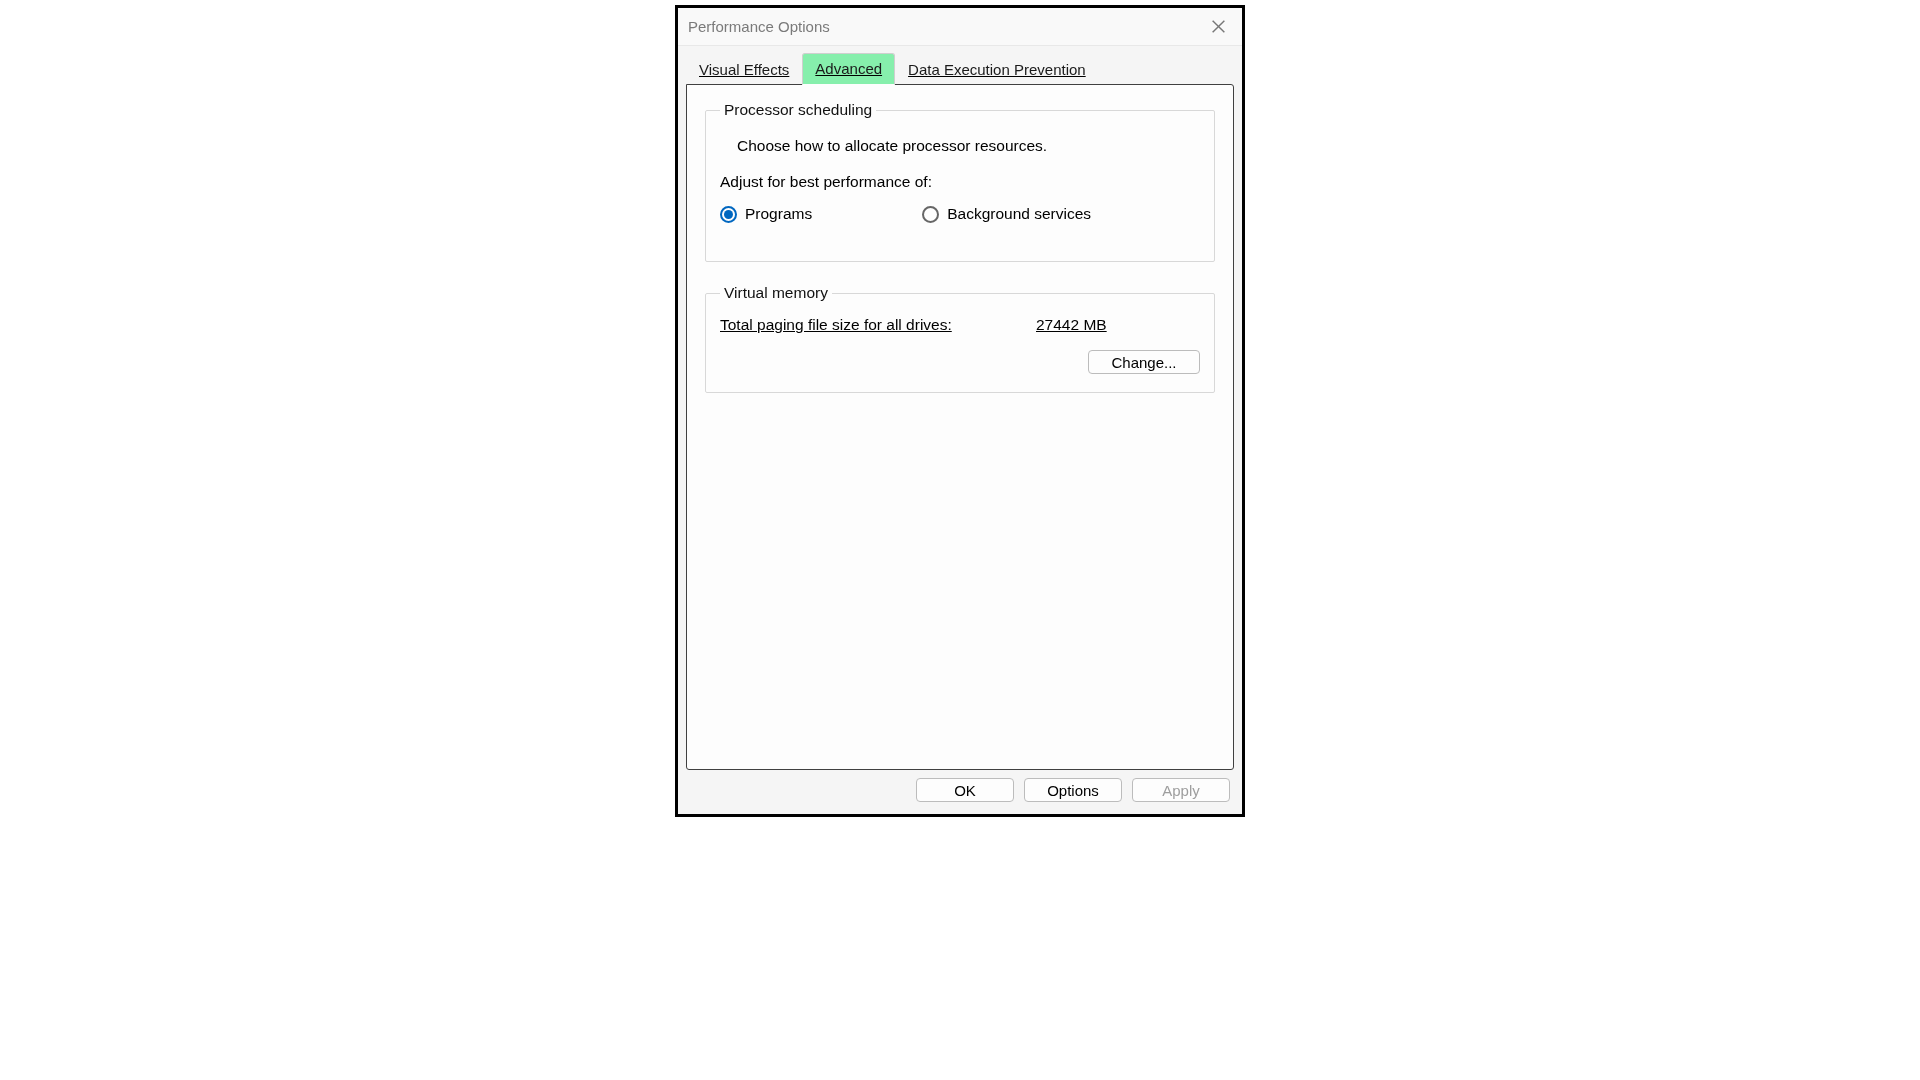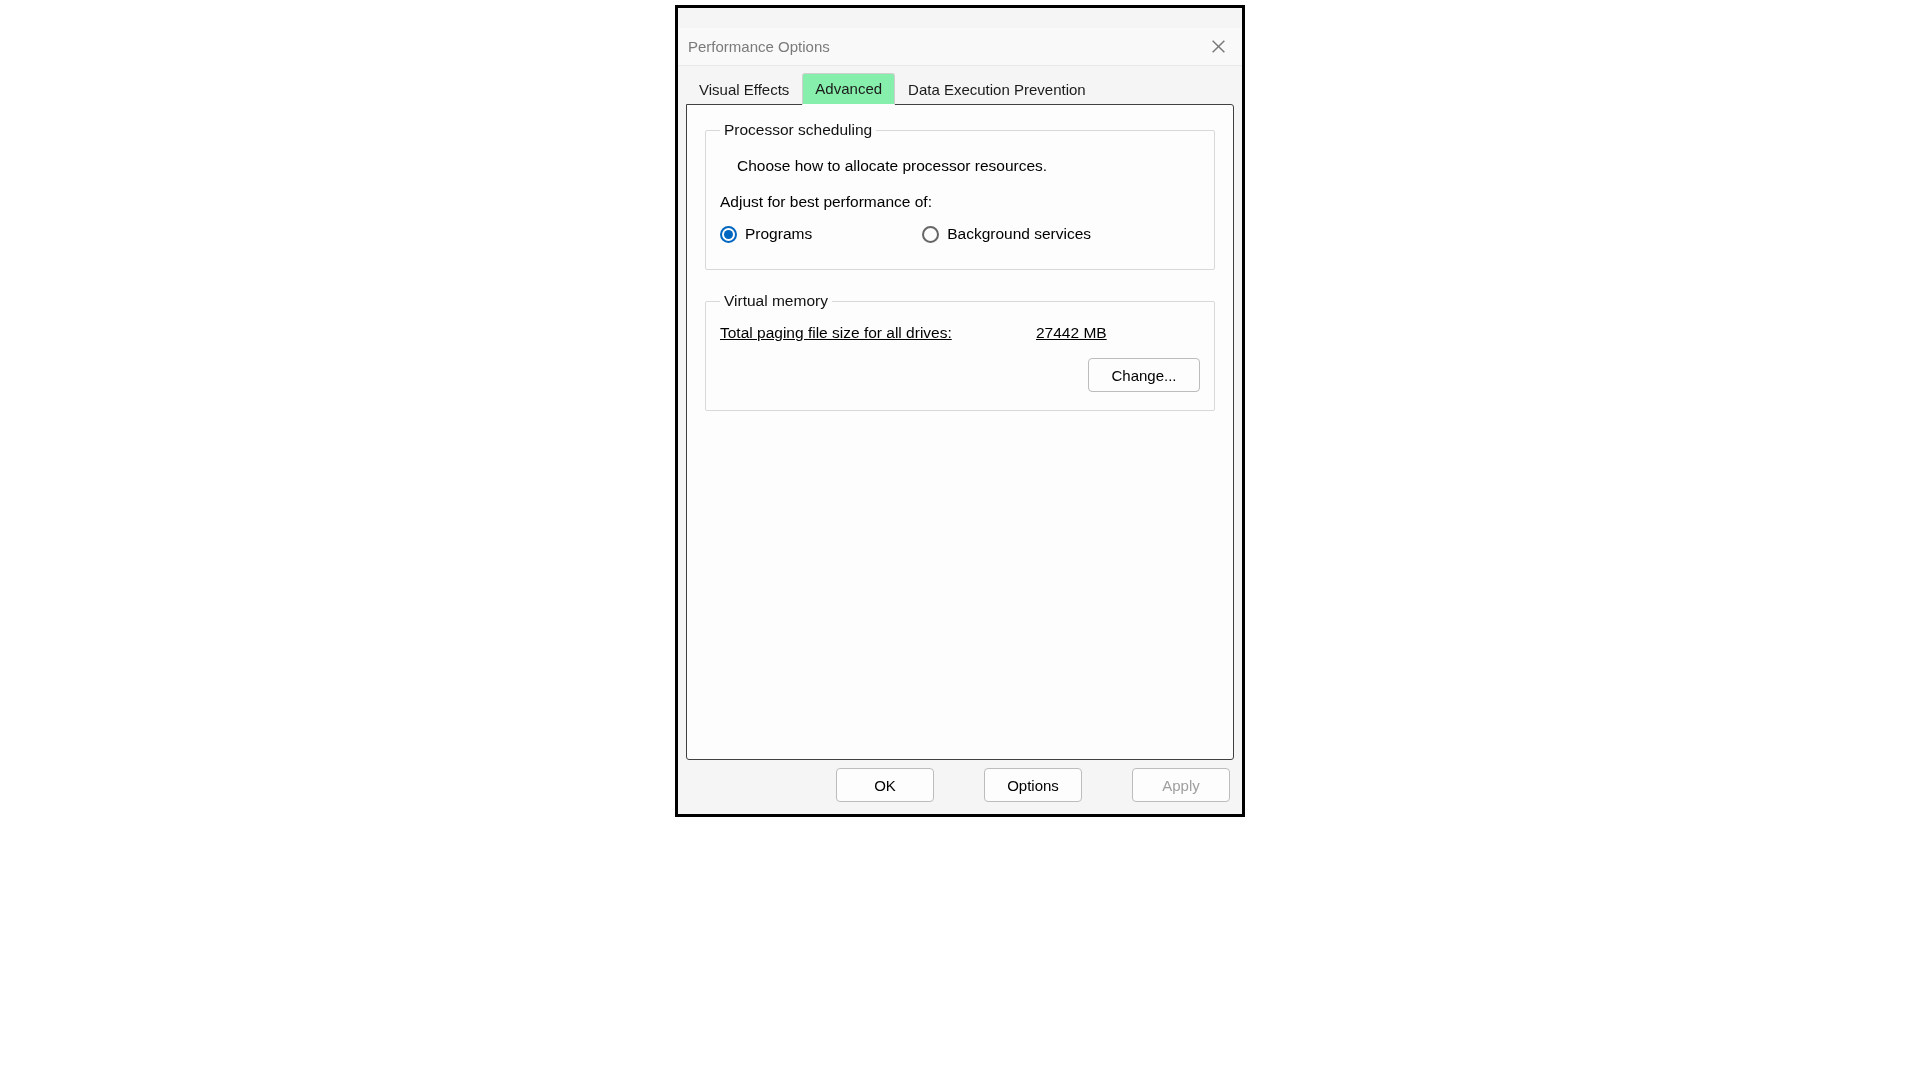--- a/index.html
+++ b/index.html
@@ -26,21 +26,20 @@
     position: relative;
   }
   .titlebar {
     height: 38px;
     display: flex;
     align-items: center;
     justify-content: space-between;
     padding: 0 6px 0 10px;
     background: #f9f9f9;
     border-bottom: 1px solid #e8e8e8;
-    margin-top: 20px;
   }
   .titlebar .title {
     color: #7a7a7a;
     font-size: 15px;
   }
   .close-btn {
     width: 36px;
     height: 28px;
     display: flex;
     align-items: center;
@@ -49,20 +48,21 @@
     font-size: 16px;
     cursor: pointer;
   }
   .close-btn svg { width: 13px; height: 13px; }
   .tabs {
     display: flex;
     align-items: flex-end;
     padding: 6px 4px 0 8px;
     background: #f5f5f5;
     position: relative;
+    text-decoration: underline;
   }
   .tab {
     padding: 6px 12px 7px 12px;
     font-size: 15px;
     color: #1a1a1a;
     cursor: pointer;
     border: 1px solid transparent;
     border-bottom: none;
     position: relative;
     top: 1px;
@@ -100,21 +100,21 @@
     margin: 4px 0 18px 17px;
   }
   .subhead {
     font-size: 15.5px;
     margin-bottom: 14px;
   }
   .radio-row {
     display: flex;
     gap: 110px;
     align-items: center;
-    margin-bottom: 8px;
+    margin-bottom: 20px;
   }
   .radio {
     display: flex;
     align-items: center;
     gap: 8px;
     cursor: pointer;
   }
   .radio-circle {
     width: 17px;
     height: 17px;
@@ -147,29 +147,28 @@
     margin-bottom: 16px;
     text-decoration: underline;
   }
   .vm-row .label { flex: 0 0 316px; }
   .change-row {
     display: flex;
     justify-content: flex-end;
   }
   button.win {
     min-width: 112px;
-    height: 34px;
+    height: 24px;
     background: #fdfdfd;
     border: 1px solid #bcbcbc;
     border-radius: 4px;
     font-size: 15px;
     font-family: inherit;
     cursor: pointer;
     padding: 0 14px;
-    margin-left: 40px;
   }
   button.win[disabled] {
     color: #9e9e9e;
     cursor: default;
     background: #fdfdfd;
   }
   .footer {
     display: flex;
     justify-content: flex-end;
     gap: 10px;

